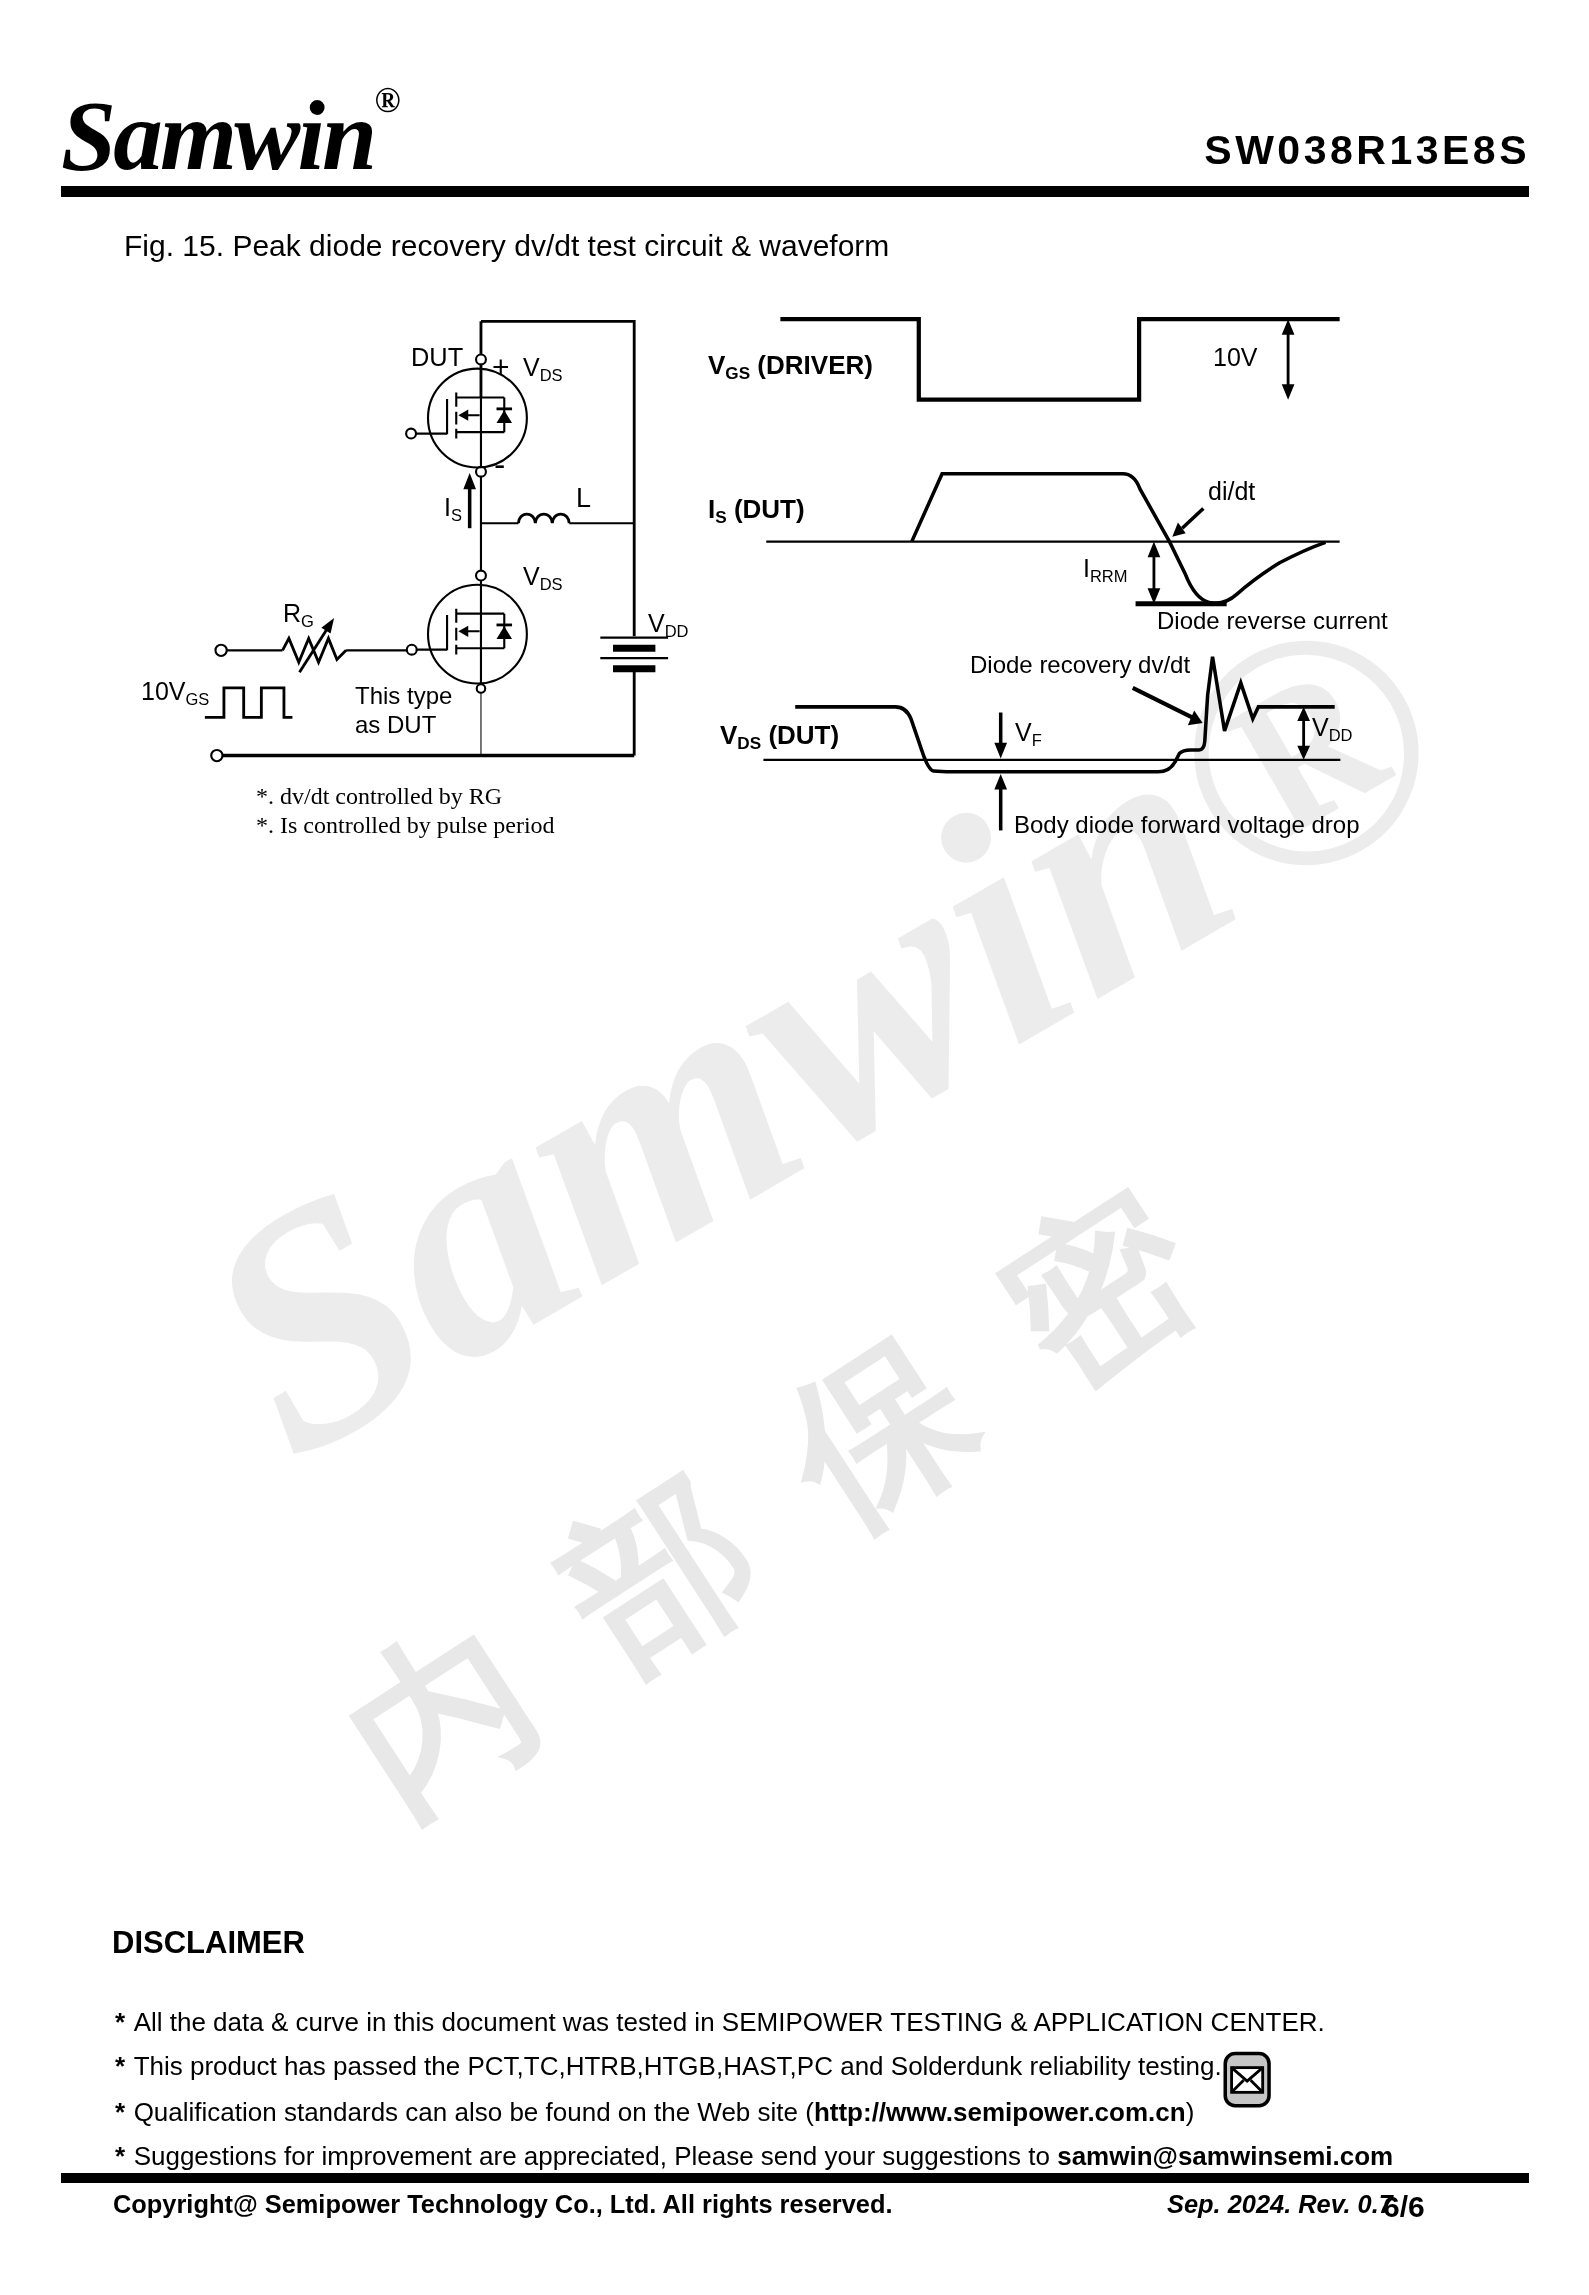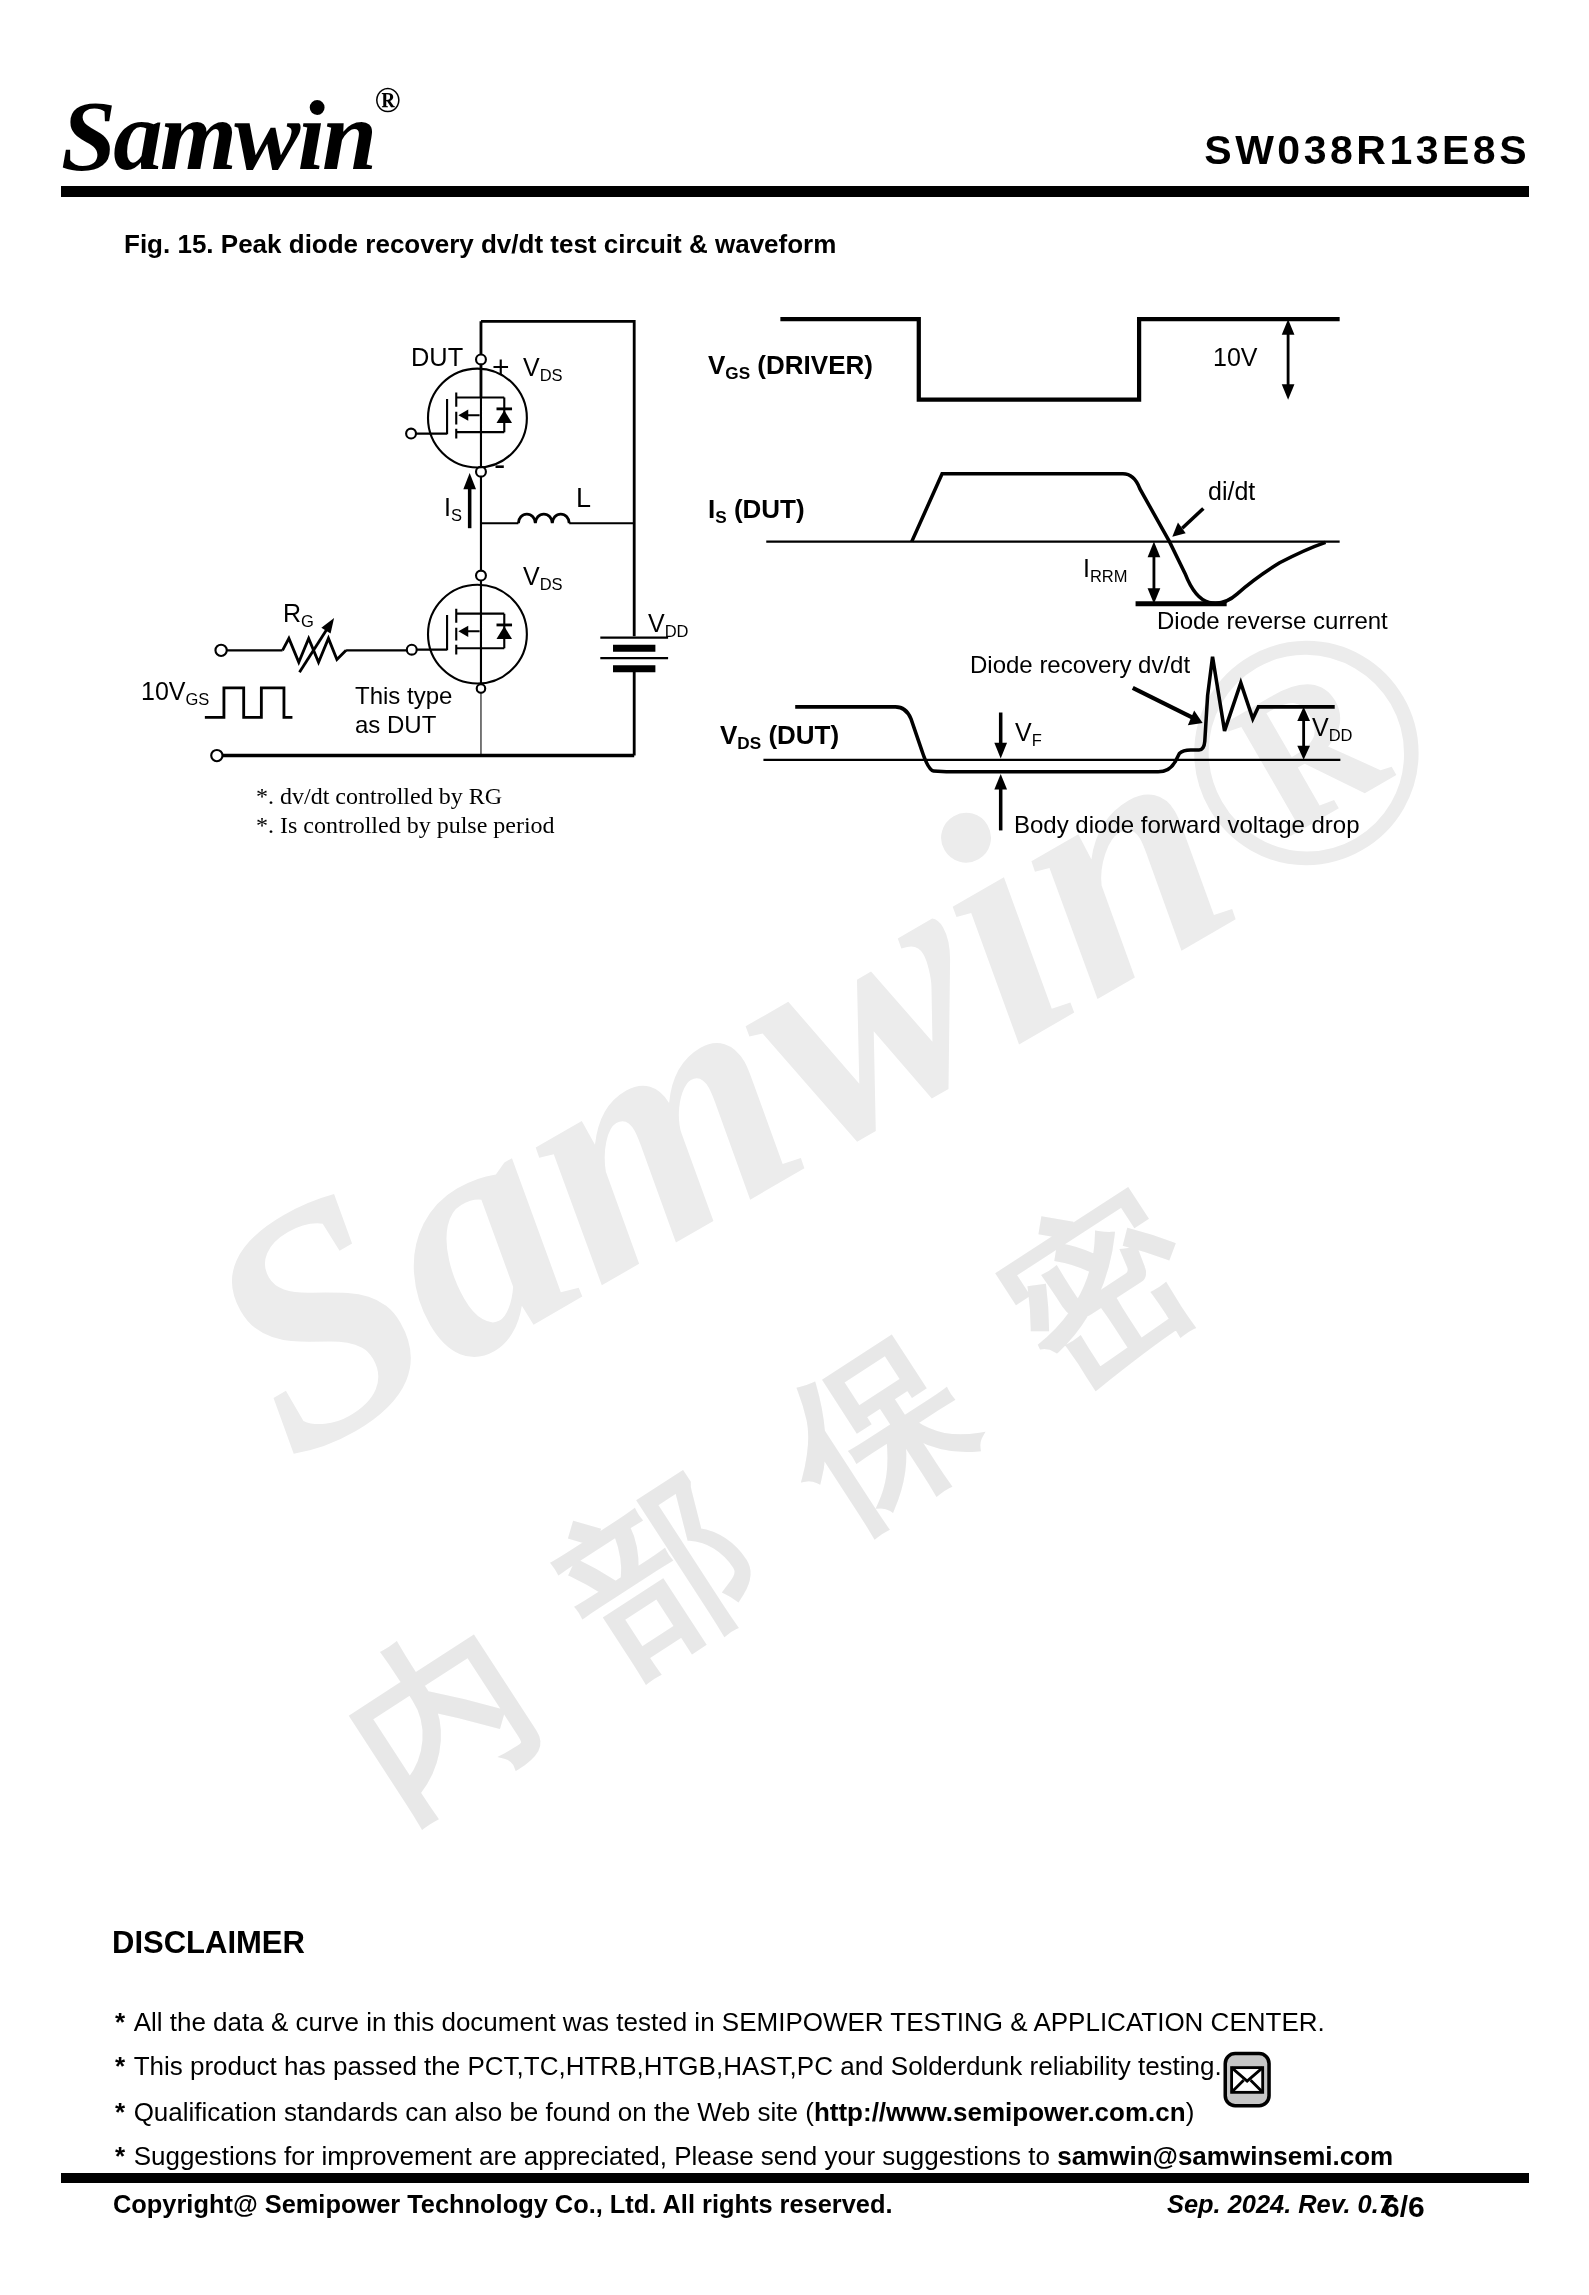--- a/index.html
+++ b/index.html
@@ -11,21 +11,21 @@
   .abs { position:absolute; white-space:nowrap; }
   sub.s { font-size:0.66em; line-height:0; vertical-align:-0.28em; letter-spacing:0; }
   
   .logo {
     left:61px; top:83px; font-family:"Liberation Serif", serif;
     font-style:italic; font-weight:bold; font-size:99px; letter-spacing:-2.8px; line-height:1;
   }
   .logo .reg { font-size:35px; font-style:normal; vertical-align:57px; letter-spacing:0; }
   .part { right:59px; top:127px; font-size:41px; font-weight:bold; letter-spacing:3.5px;text-align:right; }
   .hrule { left:61px; top:186px; width:1468px; height:11.3px; background:#000; }
-  .figtitle { left:124px; top:229px; font-size:26px; font-weight:bold; }
+  .figtitle { left:124px; top:229px; font-size:30px; font-weight:normal; }
   
   .cl  { font-size:25px; }
   .wl  { font-size:26px; font-weight:bold; }
   .an  { font-size:25px; }
   .small-note { font-size:24px;font-family:Liberation Serif, serif; }
   .two-line { line-height:1.2; }
   
   .wm-en {
     left:64px; top:855px; width:1519px; height:346px; text-align:center;
     font-family:"Liberation Serif", serif; font-style:italic; font-weight:bold;

